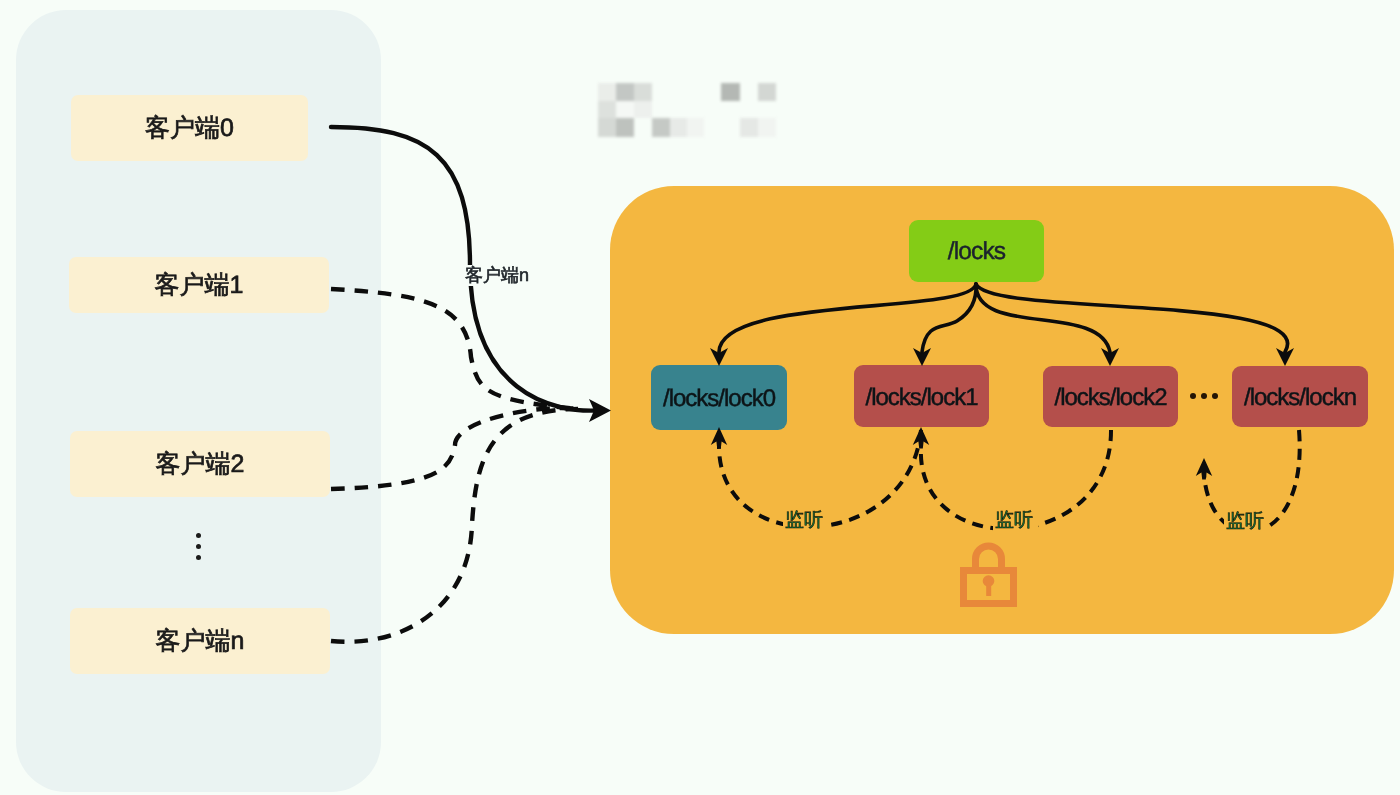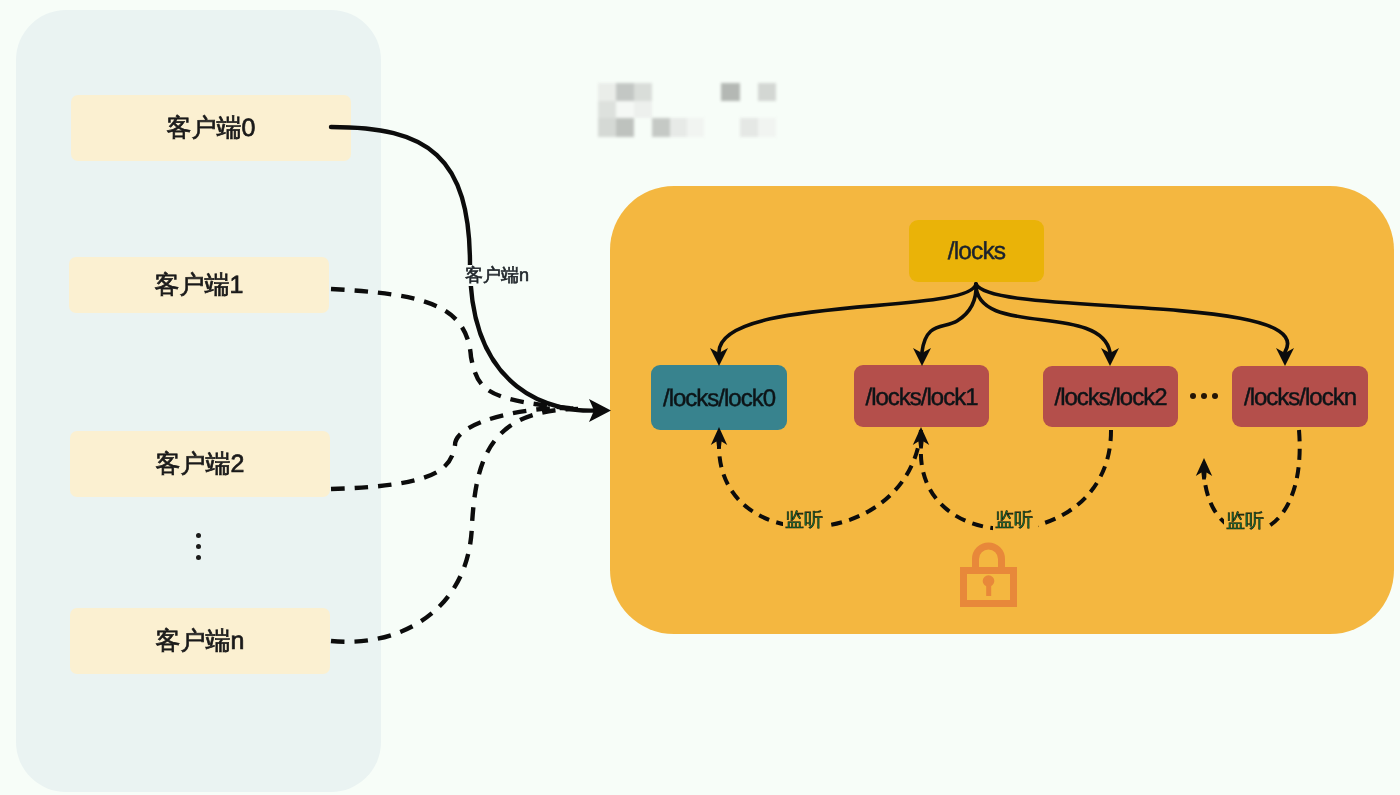--- a/index.html
+++ b/index.html
@@ -8,21 +8,21 @@
        -webkit-font-smoothing:antialiased;text-rendering:geometricPrecision;}
   #stage{position:relative;width:1400px;height:795px;background:#f7fdf8;}
   svg.layer{position:absolute;left:0;top:0;width:1400px;height:795px;overflow:visible;}
   .node{position:absolute;display:flex;align-items:center;justify-content:center;
         box-sizing:border-box;}
   .node span{display:block;line-height:1;}
   .client{background:#fbf0d1;border-radius:7px;}
   .client span{font-size:25px;color:#1a1a1a;-webkit-text-stroke:0.7px #1a1a1a;}
   .lockbox{border-radius:9px;}
   .lockbox span{font-size:24px;letter-spacing:-1px;color:#0d1417;position:relative;top:1.5px;-webkit-text-stroke:0.45px #0d1417;}
-  .rootbox{background:#eab308;border-radius:9px;}
+  .rootbox{background:#84cc16;border-radius:9px;}
   .rootbox span{font-size:24.5px;letter-spacing:-0.85px;color:#1b222e;position:relative;top:1px;-webkit-text-stroke:0.45px #1b222e;}
   .edgelabel{position:absolute;font-size:18px;color:#20262b;white-space:nowrap;line-height:21px;-webkit-text-stroke:0.6px #20262b;}
   .watchlabel{position:absolute;font-size:19px;color:#15803d;white-space:nowrap;line-height:1;-webkit-text-stroke:0.6px #120d05;}
   .vdots{position:absolute;}
   .vdots i{display:block;width:5px;height:5px;border-radius:50%;background:#1a1a1a;margin-bottom:6px;}
   .hdots{position:absolute;display:flex;}
   .hdots i{display:block;width:6px;height:6px;border-radius:50%;background:#241505;margin-right:5px;}
   .blur{position:absolute;filter:blur(1.4px);}
 </style>
 </head>
@@ -50,21 +50,21 @@
         <rect x="36" y="48" width="18" height="19" fill="#bec2be"></rect>
         <rect x="72" y="48" width="18" height="19" fill="#c5c9c5"></rect>
         <rect x="90" y="48" width="17" height="19" fill="#e7eae7"></rect>
         <rect x="107" y="48" width="17" height="19" fill="#f1f4f1"></rect>
         <rect x="160" y="48" width="18" height="19" fill="#e5e8e5"></rect>
         <rect x="178" y="48" width="18" height="19" fill="#f1f4f1"></rect>
       </g>
     </svg>
   </div>
 
-  <div class="node client" style="left:71px;top:95px;width:280px;height:66px;align-items:center;">
+  <div class="node client" style="left:71px;top:95px;width:237px;height:66px;align-items:center;">
     <span>客户端0</span>
   </div>
   <div class="node client" style="left:69px;top:257px;width:260px;height:56px;">
     <span>客户端1</span>
   </div>
   <div class="node client" style="left:70px;top:431px;width:260px;height:66px;">
     <span>客户端2</span>
   </div>
   <div class="node client" style="left:70px;top:608px;width:260px;height:66px;">
     <span>客户端n</span>

